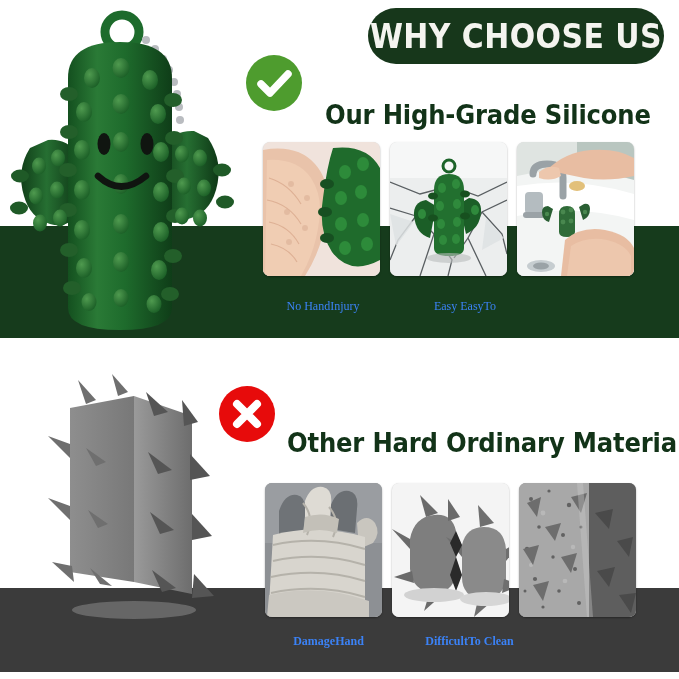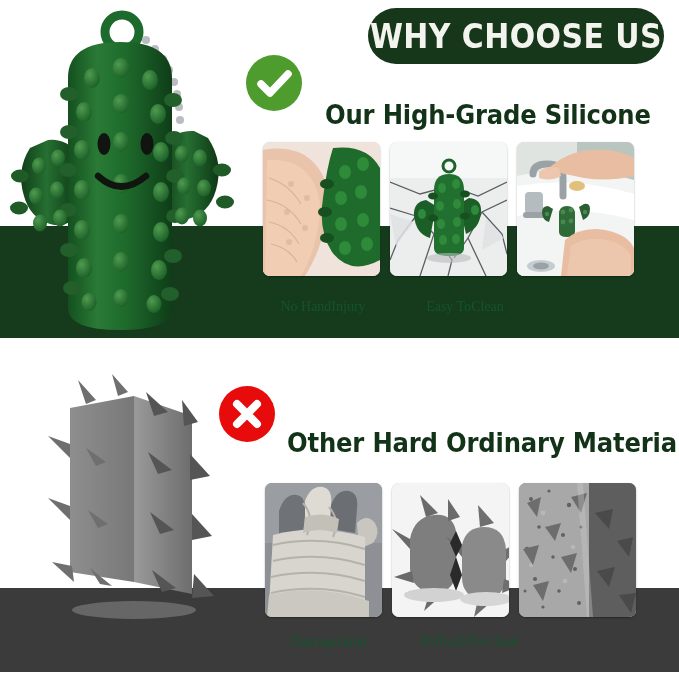--- a/index.html
+++ b/index.html
@@ -117,32 +117,32 @@
     position: relative;
     background: #dcdcdc;
     box-shadow: 0 1px 2px rgba(0,0,0,0.35);
   }
   .thumb svg { display: block; width: 100%; height: 100%; }
 
   
   .caption-row {
     position: absolute;
     display: flex;
-    color: #14532d;
+    color: #3b82f6;
     font-family: "Liberation Serif", serif;
-    font-size: 14px;
+    font-size: 12px;
     white-space: nowrap;
   }
   .caption-good { left: 252px; top: 299px; }
   .caption-bad  { left: 258px; top: 634px; }
   .caption-cell {
     text-align: center;
   }
   .caption-good .caption-cell { width: 142px; }
-  .caption-bad  .caption-cell { width: 141px; }
+  .caption-bad  .caption-cell { width: 141px; font-weight: bold; }
 
   
   .hero {
     position: absolute;
   }
   .hero-cactus { left: -6px; top: 8px; width: 252px; height: 322px; }
   .hero-gray   { left: 34px; top: 370px; width: 212px; height: 254px; }
   .hero svg { display: block; width: 100%; height: 100%; }
 </style>
 </head>
@@ -438,21 +438,21 @@
         <path d="M54 104 q16 -10 36 -6 q18 4 24 16 l0 20 L50 134 Z" fill="#edc7ad"></path>
 
         <ellipse cx="24" cy="124" rx="14" ry="6" fill="#c6cdd0"></ellipse>
         <ellipse cx="24" cy="124" rx="8" ry="3.5" fill="#9aa2a6"></ellipse>
       </svg>
     </div>
   </div>
 
   <div class="caption-row caption-good">
     <span class="caption-cell">No HandInjury</span>
-    <span class="caption-cell">Easy ToClean</span>
+    <span class="caption-cell">Easy EasyTo</span>
   </div>
 
   <div class="thumb-row row-bad">
 
     <div class="thumb">
       <svg viewBox="0 0 117 134" preserveAspectRatio="none" aria-hidden="true">
         <rect width="117" height="134" fill="#8d9094"></rect>
         <rect width="117" height="60" fill="#9a9da1"></rect>
 
         <path d="M14 28 q6 -18 18 -16 q10 2 8 20 l-2 22 L14 52 Z" fill="#6f7377"></path>

